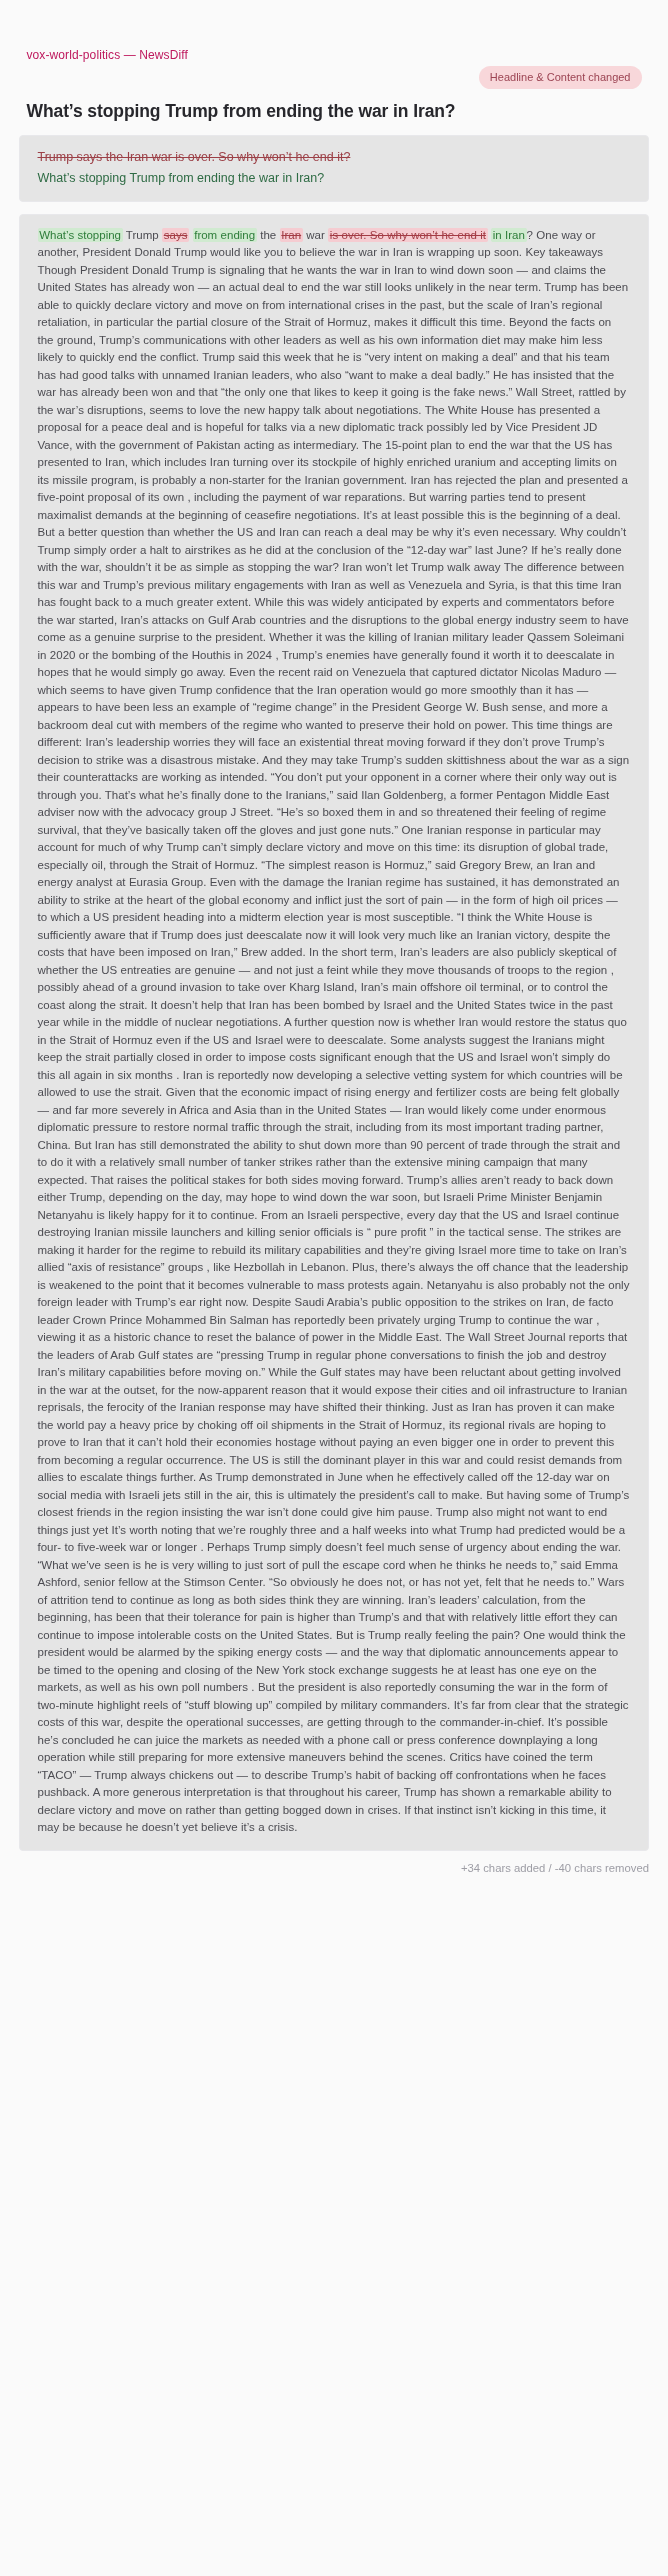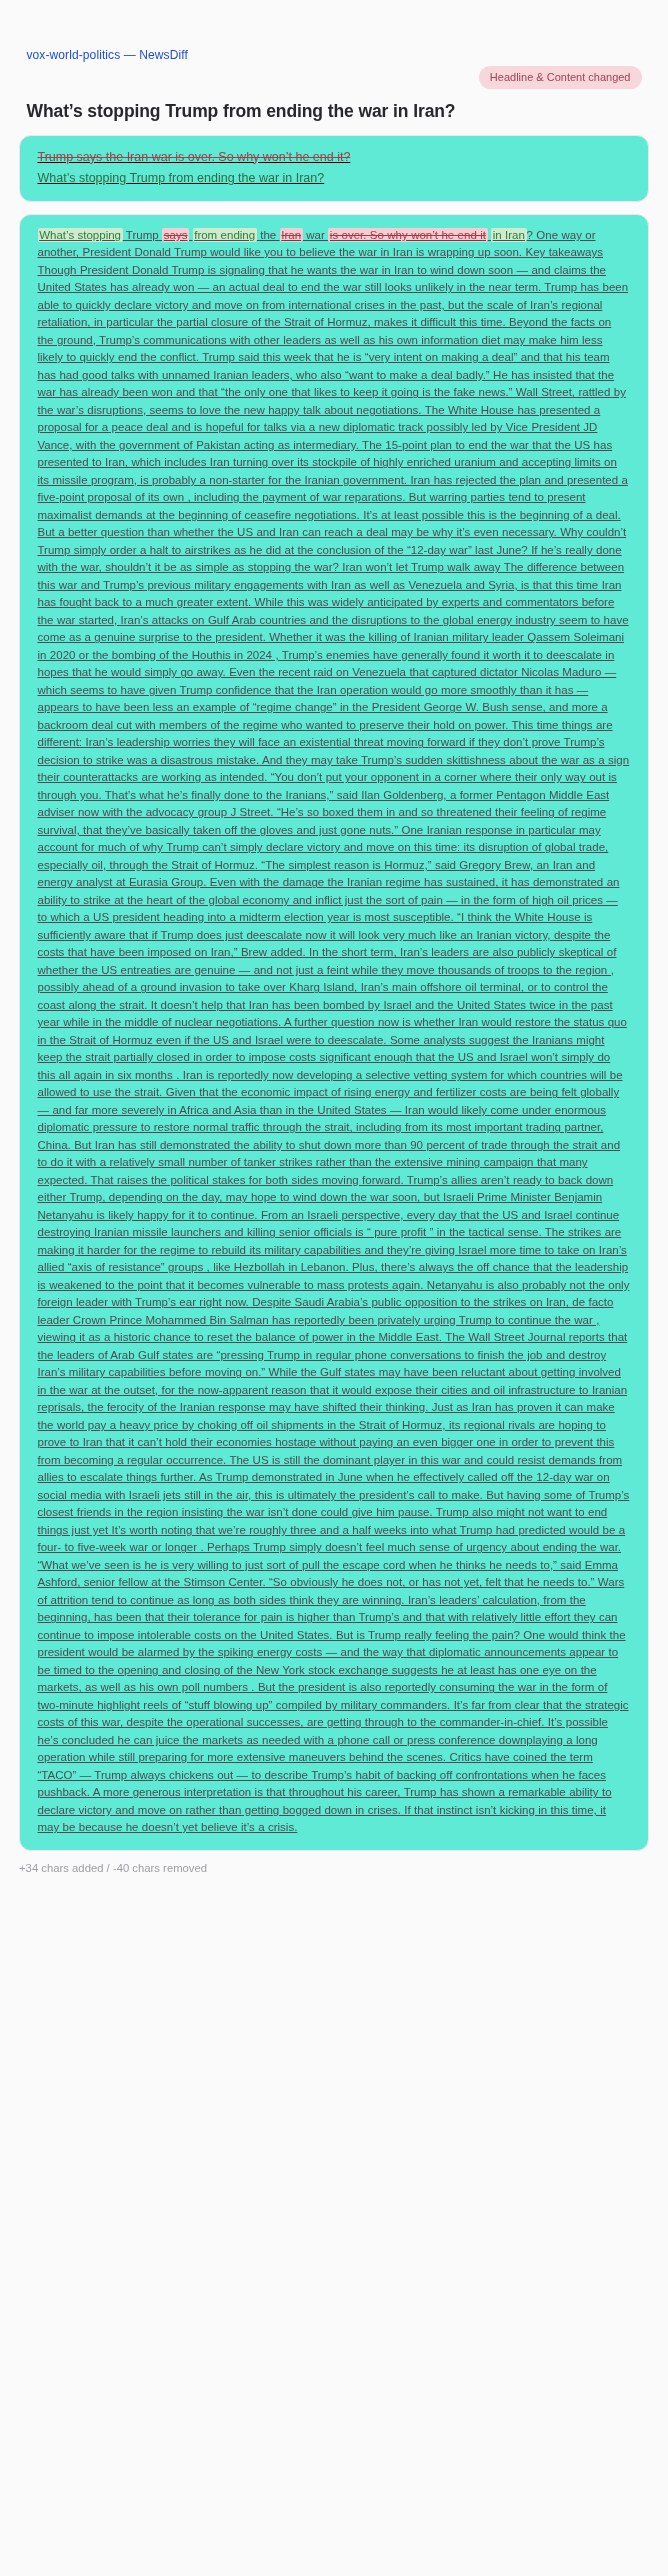--- a/index.html
+++ b/index.html
@@ -13,21 +13,21 @@
   }
   .page { padding: 22px 19px 0 19px; }
 
   .header-row {
     display: flex;
     align-items: center;
     justify-content: space-between;
     padding: 0 7.5px 0 7.5px;
   }
   .source-label {
-    color: #1d4ed8;
+    color: #be185d;
     font-size: 12px;
     letter-spacing: 0.1px;
   }
   .badge {
     background: #f8d7da;
     color: #9c4453;
     font-size: 11px;
     line-height: 1;
     padding: 5.8px 11px;
     border-radius: 834px;
@@ -37,25 +37,24 @@
 
   .page-title {
     margin: 12.5px 7.5px 0 7.5px;
     font-size: 17.5px;
     font-weight: 600;
     color: #27272c;
     letter-spacing: -0.1px;
   }
 
   .card {
-    background: #5eead4;
+    background: #e5e5e5;
     border: 0.8px solid #e8e8eb;
-    border-radius: 12px;
+    border-radius: 4px;
     margin-top: 12.5px;
-    text-decoration: underline;
   }
   .headline-card { padding: 11px 17.5px 12.5px 17.5px; }
   .headline-old {
     color: #9c4047;
     text-decoration: line-through;
     font-size: 12.5px;
     line-height: 20px;
   }
   .headline-new {
     color: #2e6b44;
@@ -84,20 +83,21 @@
     text-decoration: line-through;
     border-radius: 1.7px;
     padding: 0.8px 1.7px;
   }
   .seg-same { background: transparent; margin-top: 36px; }
 
   .footer-stats {
     margin: 11px 0 0 0;
     color: #9d9da5;
     font-size: 11.3px;
+    text-align: right;
   }
 </style>
 </head>
 <body>
 
 <div class="page">
 
   <div class="header-row">
     <span class="source-label">vox-world-politics — NewsDiff</span>
     <span class="badge">Headline &amp; Content changed</span>

